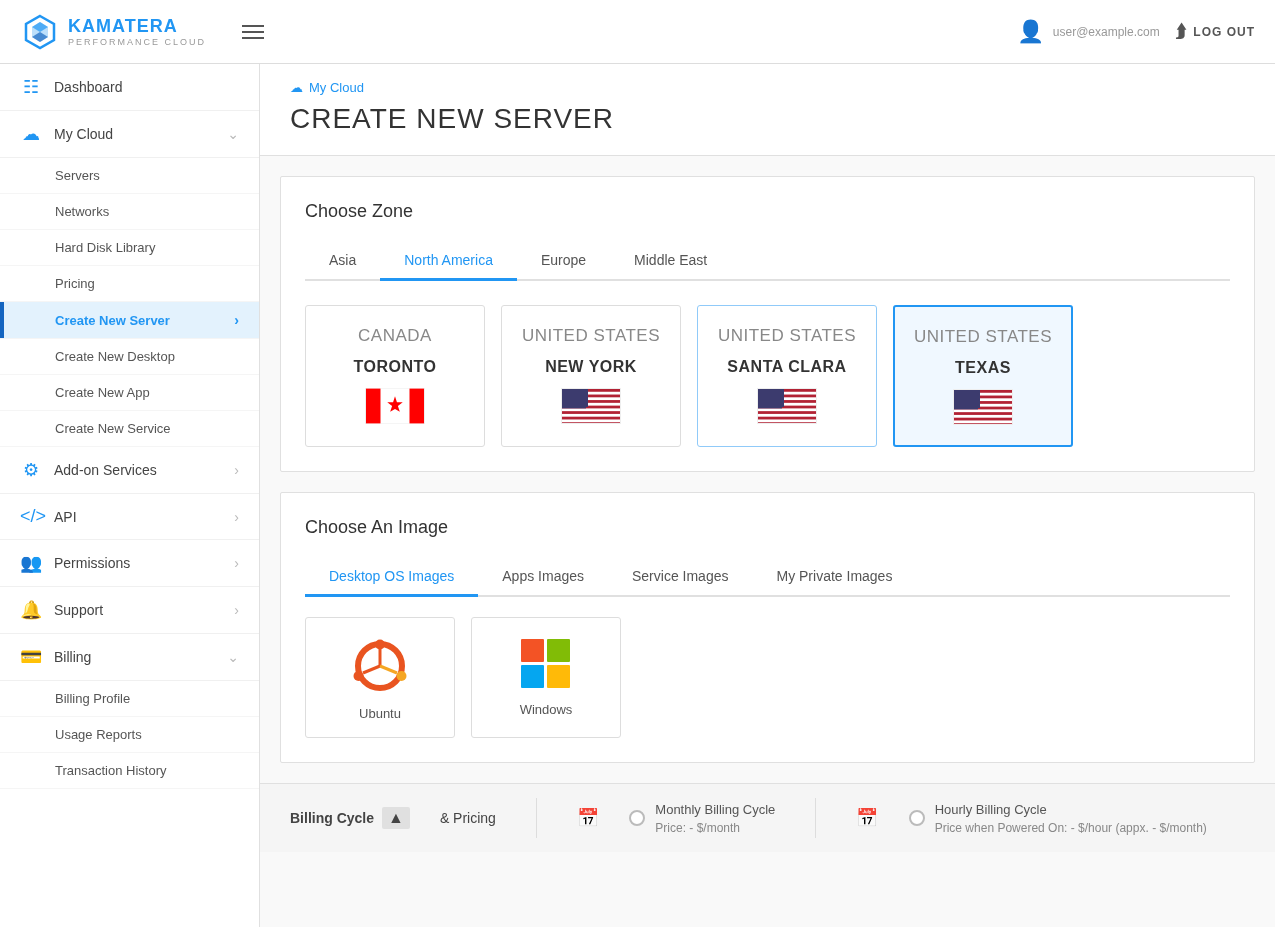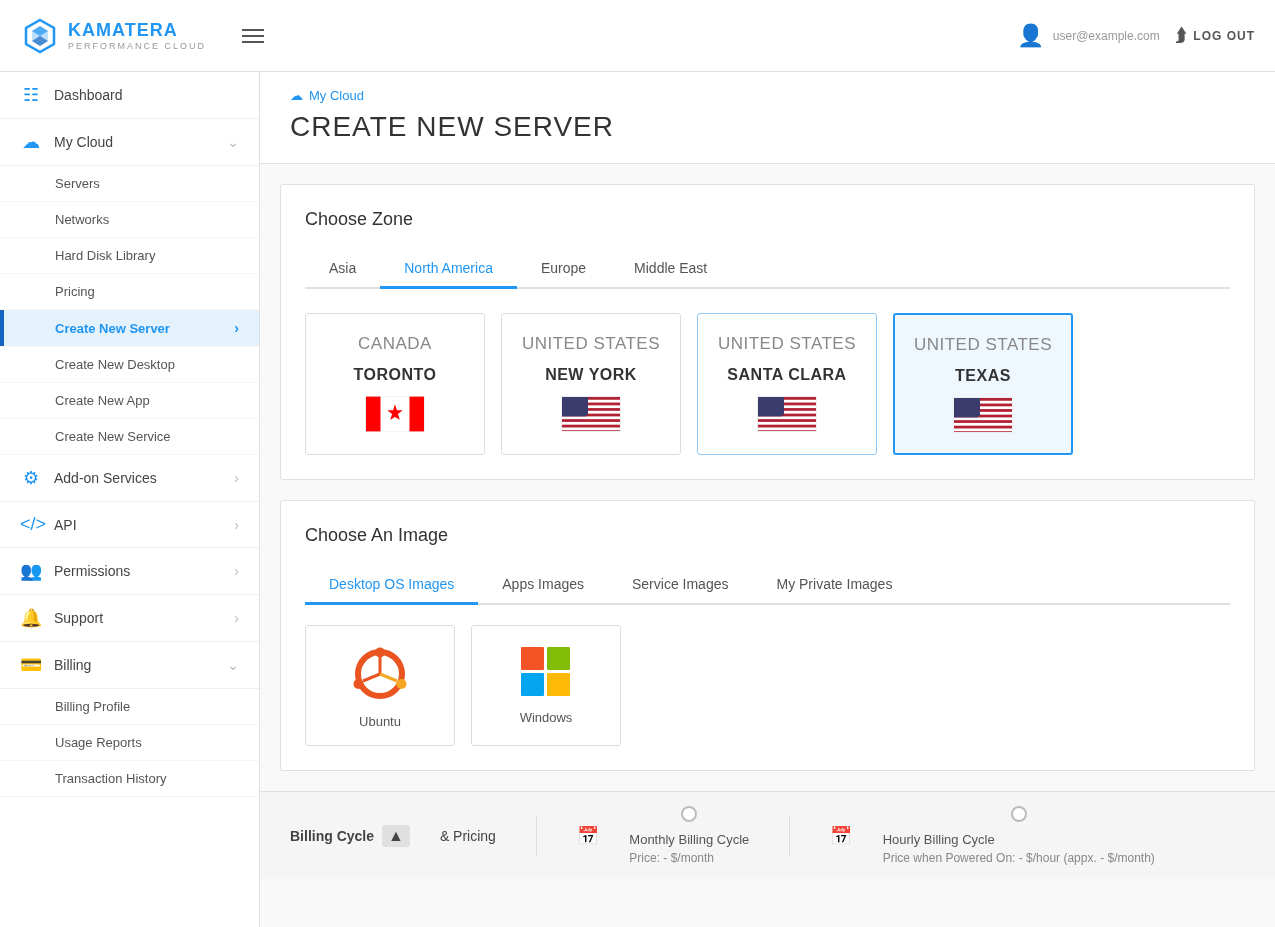--- a/index.html
+++ b/index.html
@@ -1,20 +1,20 @@
 <!DOCTYPE html>
 <html><head>
   <meta charset="utf-8">
   <style>
     * { box-sizing: border-box; margin: 0; padding: 0; }
     body { font-family: 'Segoe UI', Arial, sans-serif; background: #f5f5f5; display: flex; flex-direction: column; height: 927px; overflow: hidden; }
 
     
     .topbar {
-      height: 72px;
+      height: 64px;
       background: #fff;
       border-bottom: 1px solid #ddd;
       display: flex;
       align-items: center;
       justify-content: space-between;
       padding: 0 20px;
       flex-shrink: 0;
       z-index: 10;
     }
     .topbar-left { display: flex; align-items: center; gap: 20px; }
@@ -217,21 +217,20 @@
       display: flex;
       align-items: center;
       gap: 8px;
     }
     .billing-option {
       display: flex;
       align-items: center;
       gap: 10px;
       font-size: 13px;
       color: #555;
-      flex-direction: column;
     }
     .billing-option-group { display: flex; flex-direction: column; gap: 4px; }
     .billing-option-price { font-size: 12px; color: #888; }
     .radio-btn {
       width: 16px; height: 16px;
       border-radius: 50%;
       border: 2px solid #bbb;
       background: #fff;
       cursor: pointer;
       flex-shrink: 0;

